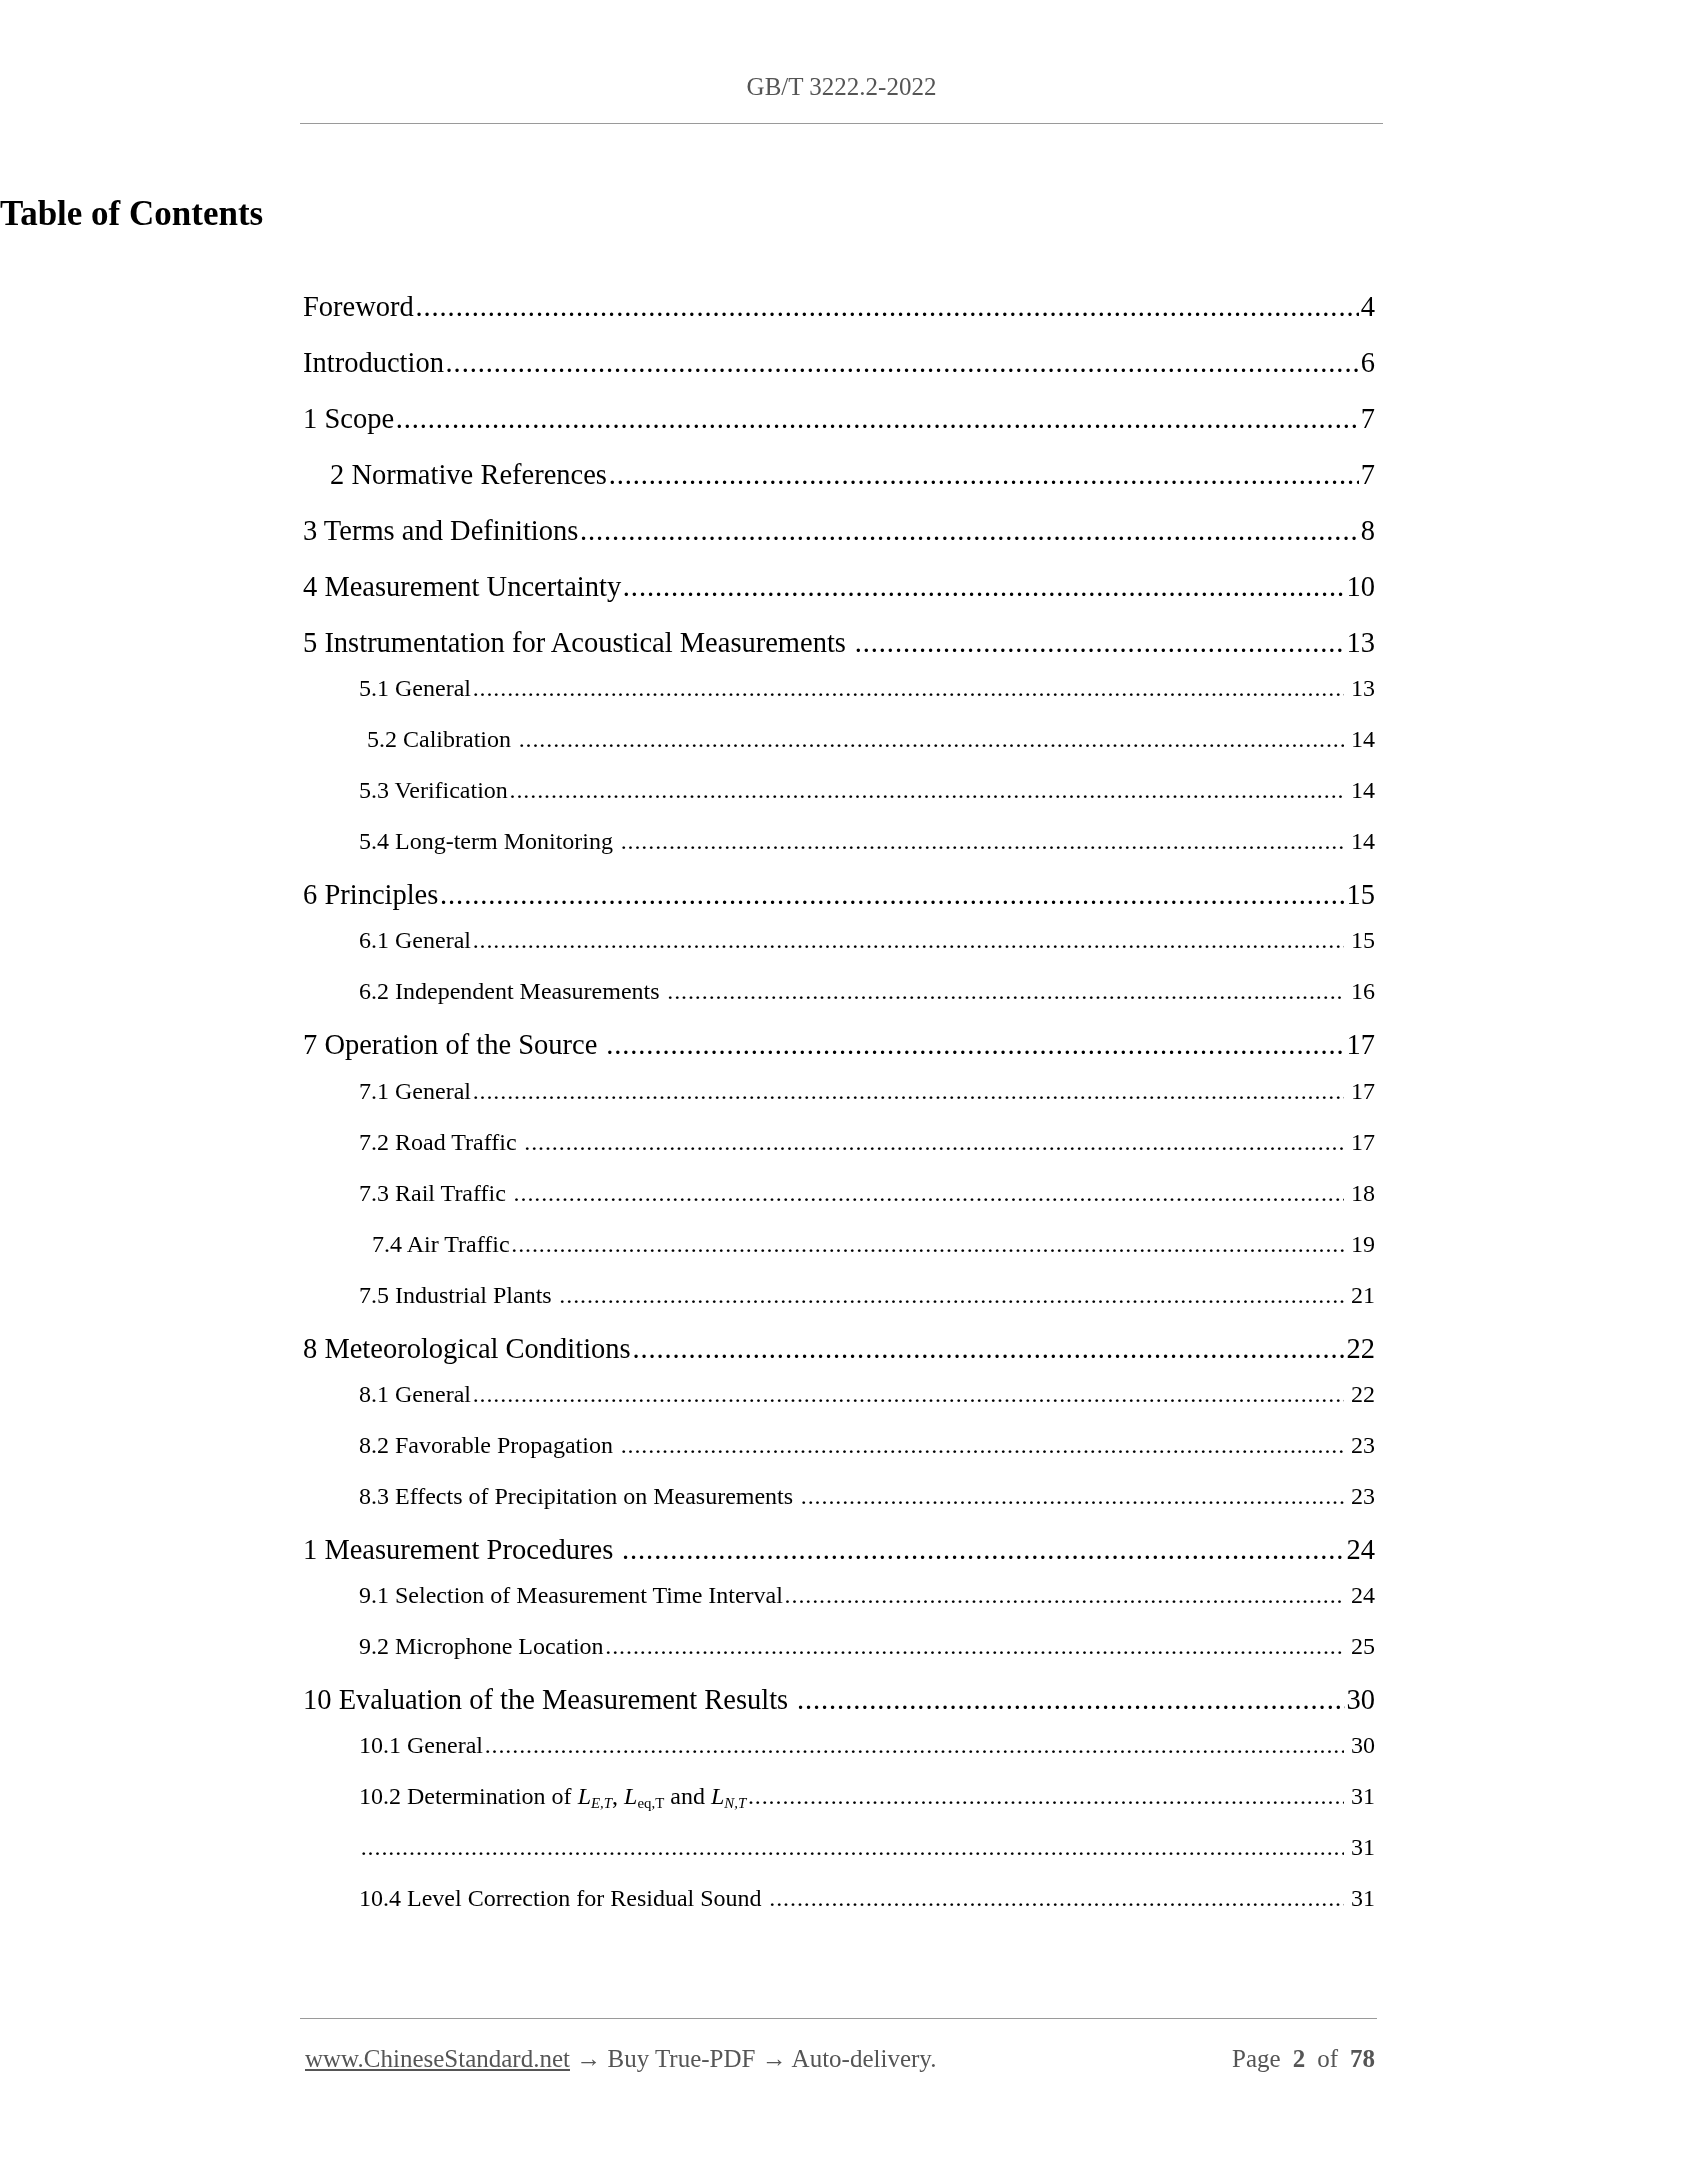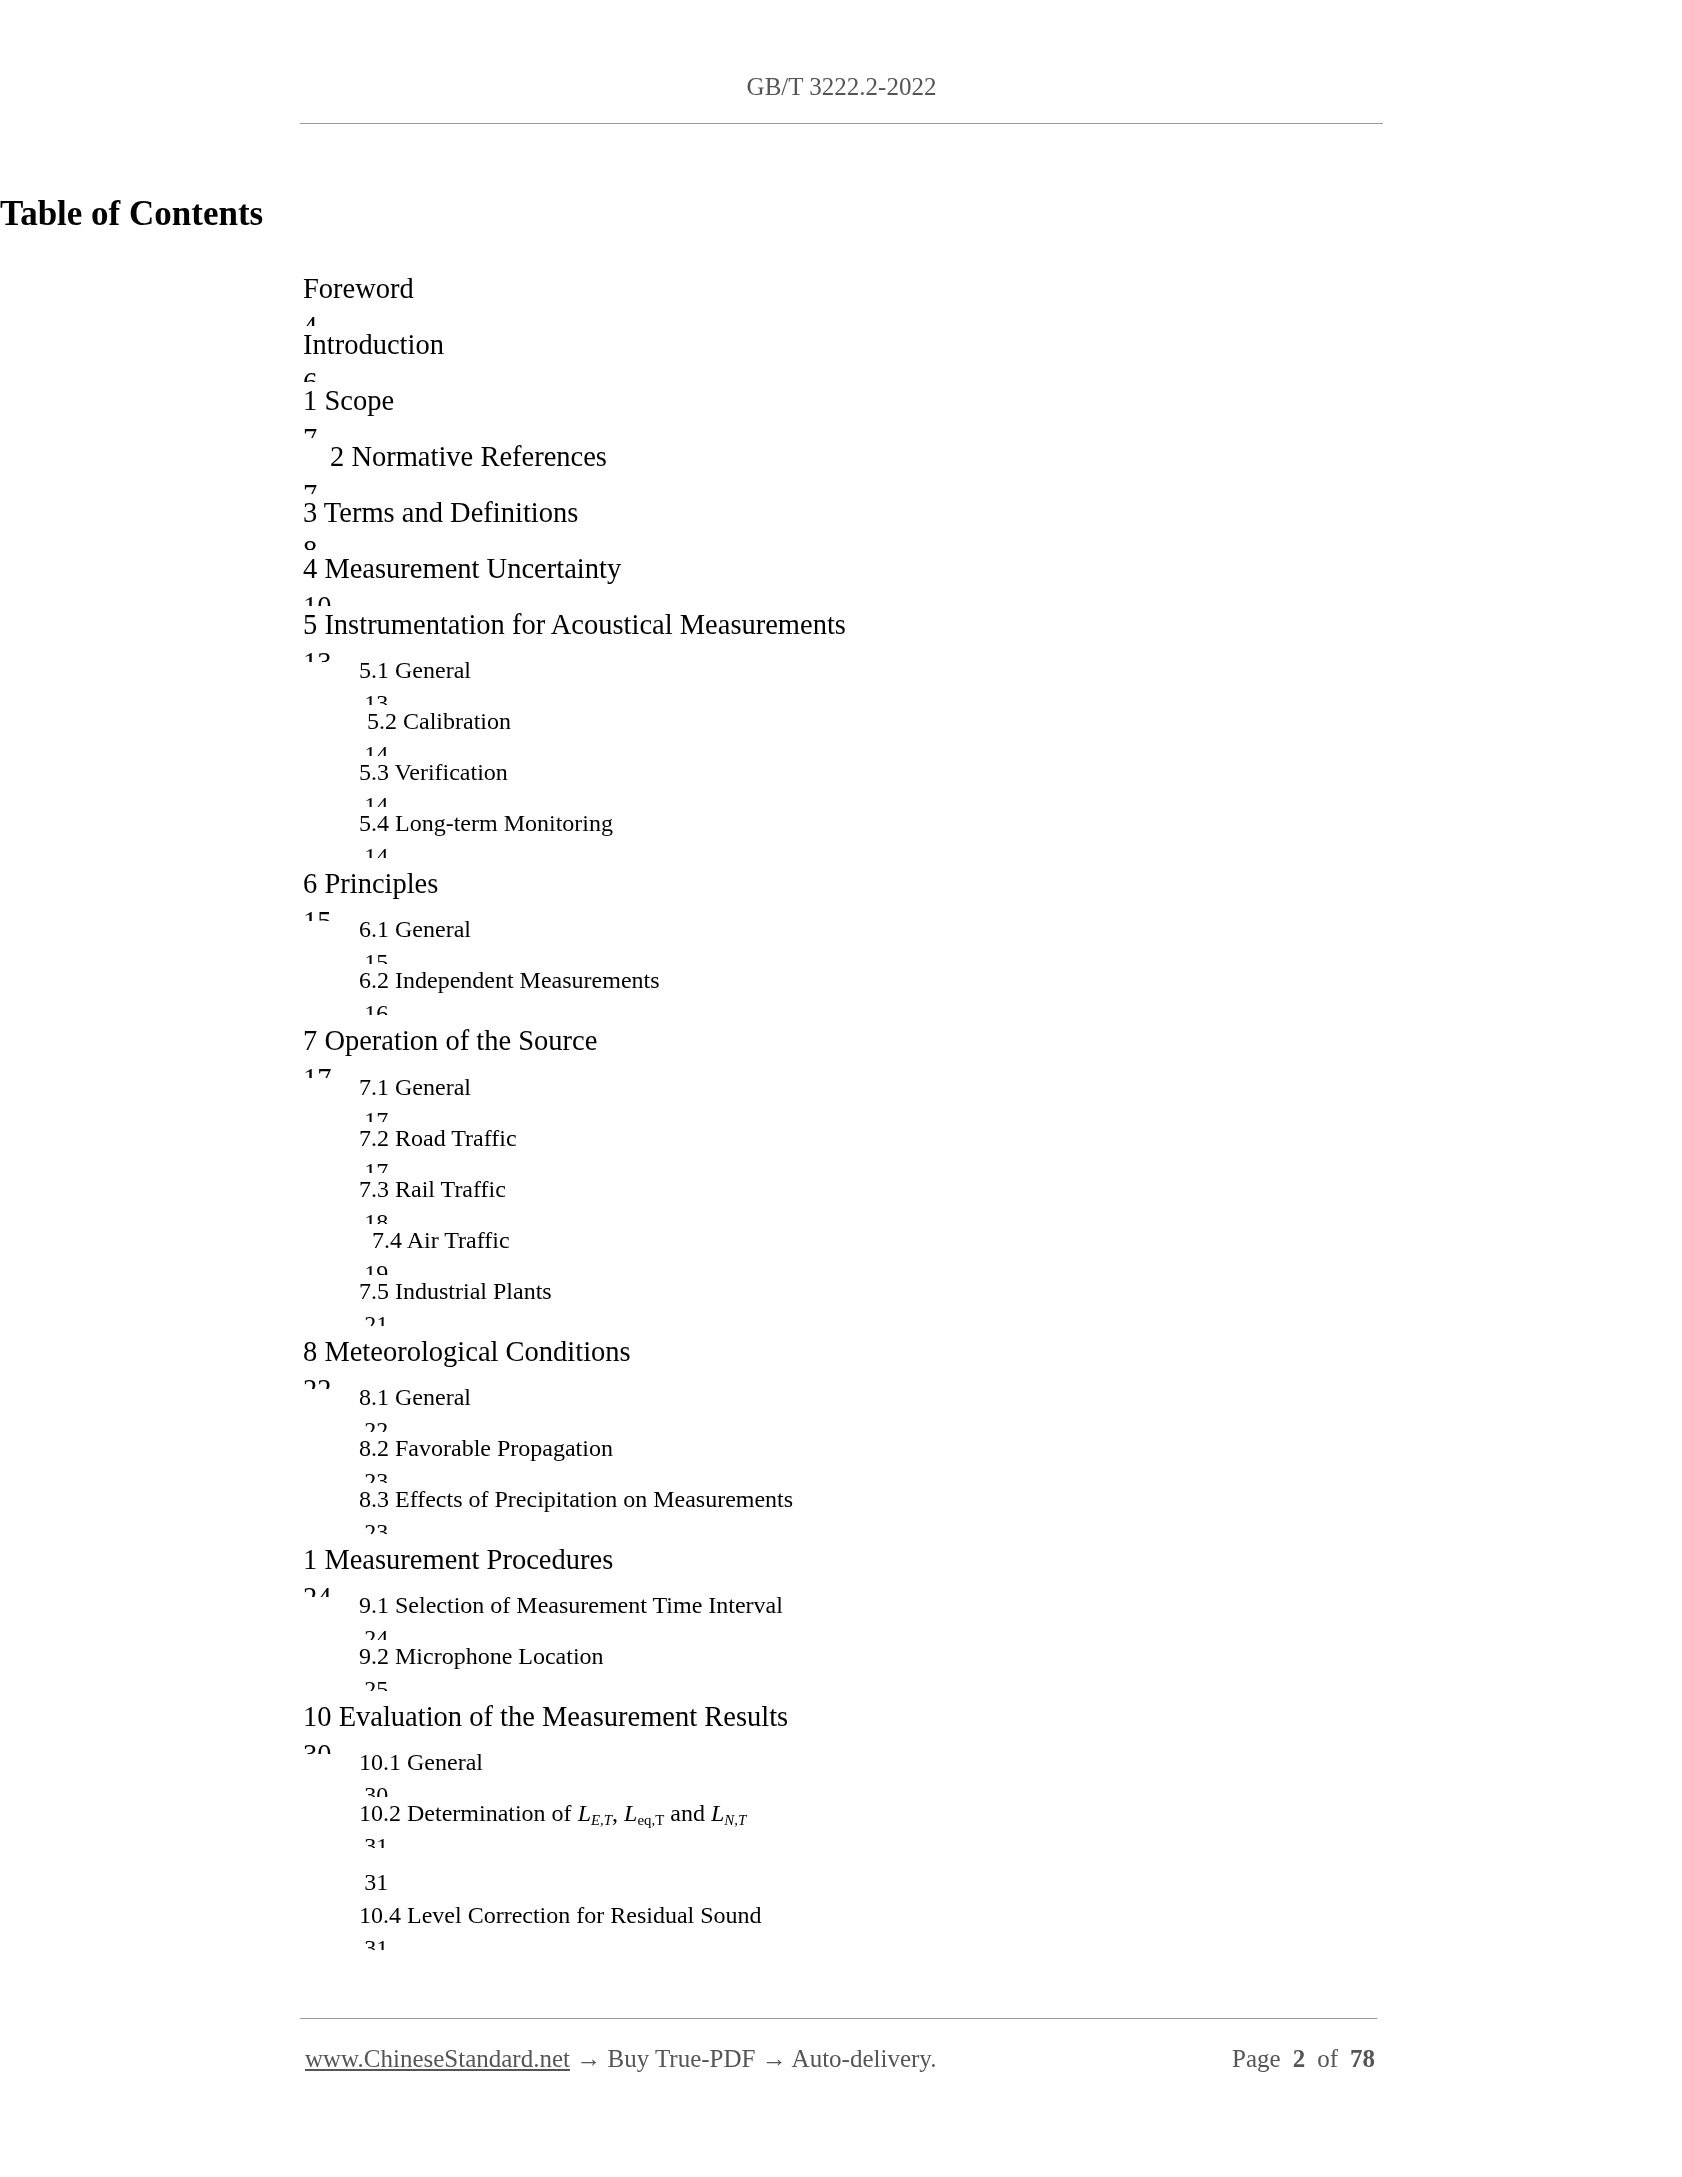--- a/index.html
+++ b/index.html
@@ -8,25 +8,25 @@
 
   .page-header { position: absolute; left: 0; width: 1683px; top: 69px; text-align: center;
                  font-size: 25px; color: #555; line-height: 35px; }
   .header-rule { position: absolute; left: 300px; width: 1083px; top: 123px; height: 0;
                  border-top: 1.7px solid #9a9a9a; }
 
   .toc-title { position: absolute; left: 0; width: 1581px; top: 192px; text-align: left;
                font-size: 35px; font-weight: bold; line-height: 43px; }
 
   .toc { position: absolute; left: 303px; top: 270px; width: 1072px; }
-  .toc-row { display: flex; align-items: flex-start; white-space: nowrap; overflow: hidden; flex-direction: column; }
+  .toc-row { display: flex; align-items: flex-end; white-space: nowrap; overflow: hidden; }
   .toc-row.level-1 { font-size: 28.5px; height: 56px; line-height: 38px; }
   .toc-row.level-2 { font-size: 24px; height: 51px; line-height: 33px; padding-left: 56px; }
   .toc-row.level-1 + .toc-row.level-2 { margin-top: -7.8px; }
-  .toc-row.level-2 + .toc-row.level-1 { margin-top: 7px; }
+  .toc-row.level-2 + .toc-row.level-1 { }
   .toc-label { flex: 0 0 auto; }
   .toc-label i { font-style: italic; }
   .toc-label sub { font-size: 62%; vertical-align: -0.25em; line-height: 0; }
   .toc-leader { flex: 1 1 auto; overflow: hidden; margin: 0 1.7px; color: #000; letter-spacing: 0.9px; }
   .toc-leader::after { content: "........................................................................................................................................................................................................................................................................................................"; }
   .toc-page { flex: 0 0 auto; text-align: right; }
   .level-2 .toc-page { padding-left: 5.2px; }
 
   .footer-rule { position: absolute; left: 300px; width: 1077px; top: 2018px; height: 0;
                  border-top: 1.7px solid #9a9a9a; }

